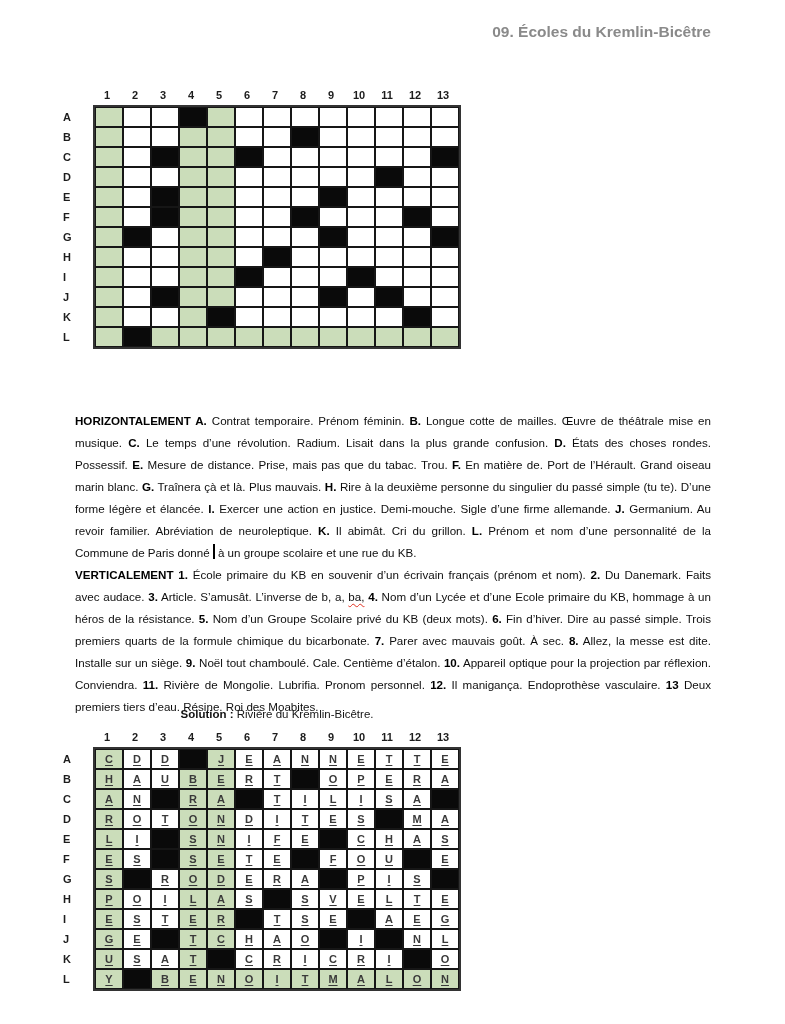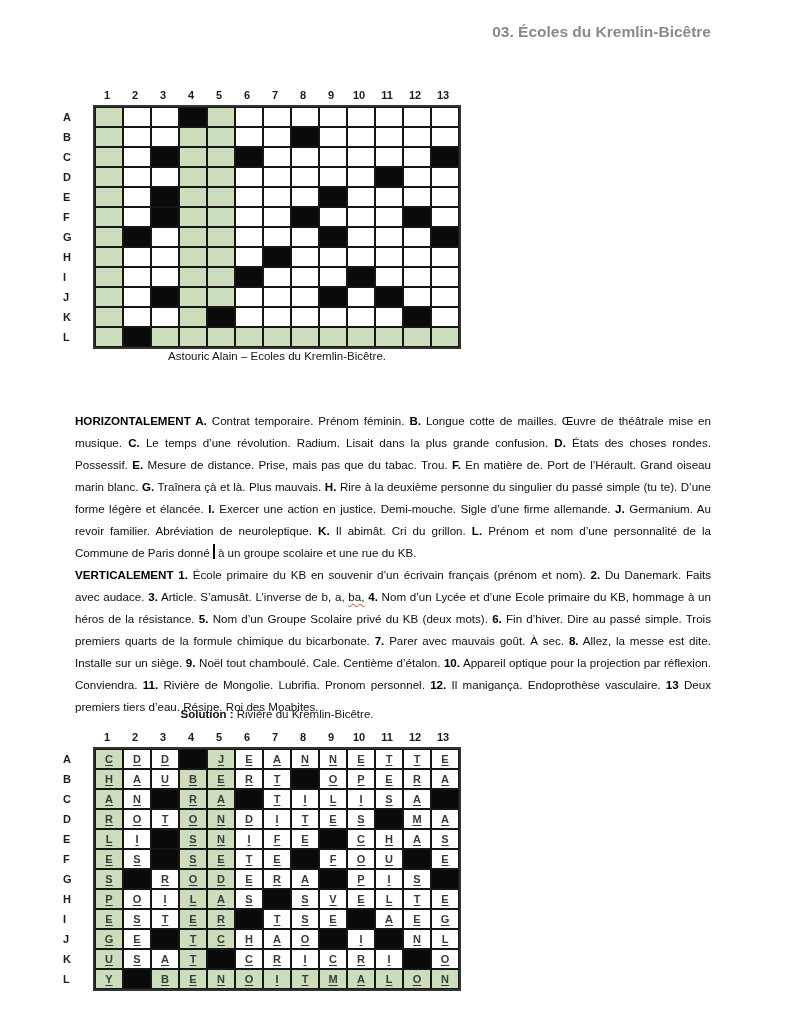--- a/index.html
+++ b/index.html
@@ -59,21 +59,21 @@
     text-decoration-color:#e03020;text-decoration-thickness:1px;text-underline-offset:2px;
   }
   .caret{
     display:inline-block;width:0;height:15px;border-left:2px solid #000;
     vertical-align:text-bottom;margin-left:3px;
   }
 </style>
 </head>
 <body>
 
-<div class="page-title">03. Écoles du Kremlin-Bicêtre</div>
+<div class="page-title">09. Écoles du Kremlin-Bicêtre</div>
 
 <div class="xw" id="grid1">
   <div>
       <div class="xw-head">
         <div class="xw-corner"></div>
         <div class="xw-num">1</div>
         <div class="xw-num">2</div>
         <div class="xw-num">3</div>
         <div class="xw-num">4</div>
         <div class="xw-num">5</div>
@@ -254,21 +254,20 @@
           <div class="cell green"></div>
           <div class="cell green"></div>
           <div class="cell green"></div>
           <div class="cell green"></div>
           <div class="cell green"></div>
           <div class="cell green"></div>
           <div class="cell green"></div>
         </div>
       </div>
     </div>
-  <div class="xw-caption-bottom">Astouric Alain – Ecoles du Kremlin-Bicêtre.</div>
 </div>
 
 <p class="clues" id="clues-h"><b>HORIZONTALEMENT A.</b><span> Contrat temporaire. Prénom féminin. </span><b>B.</b><span> Longue cotte de mailles. Œuvre de théâtrale mise en musique. </span><b>C.</b><span> Le temps d’une révolution. Radium. Lisait dans la plus grande confusion. </span><b>D.</b><span> États des choses rondes. Possessif. </span><b>E.</b><span> Mesure de distance. Prise, mais pas que du tabac. Trou. </span><b>F.</b><span> En matière de. Port de l’Hérault. Grand oiseau marin blanc. </span><b>G.</b><span> Traînera çà et là. Plus mauvais. </span><b>H.</b><span> Rire à la deuxième personne du singulier du passé simple (tu te). D’une forme légère et élancée. </span><b>I.</b><span> Exercer une action en justice. Demi-mouche. Sigle d’une firme allemande. </span><b>J.</b><span> Germanium. Au revoir familier. Abréviation de neuroleptique. </span><b>K.</b><span> Il abimât. Cri du grillon. </span><b>L.</b><span> Prénom et nom d’une personnalité de la Commune de Paris donné</span><span class="caret"></span><span> à un groupe scolaire et une rue du KB.</span></p>
 
 <p class="clues" id="clues-v"><b>VERTICALEMENT 1.</b><span> École primaire du KB en souvenir d’un écrivain français (prénom et nom). </span><b>2.</b><span> Du Danemark. Faits avec audace. </span><b>3.</b><span> Article. S’amusât. L’inverse de b, a, </span><span class="squiggle">ba,</span><b> 4.</b><span> Nom d’un Lycée et d’une Ecole primaire du KB, hommage à un héros de la résistance. </span><b>5.</b><span> Nom d’un Groupe Scolaire privé du KB (deux mots). </span><b>6.</b><span> Fin d’hiver. Dire au passé simple. Trois premiers quarts de la formule chimique du bicarbonate. </span><b>7.</b><span> Parer avec mauvais goût. À sec. </span><b>8.</b><span> Allez, la messe est dite. Installe sur un siège. </span><b>9.</b><span> Noël tout chamboulé. Cale. Centième d’étalon. </span><b>10.</b><span> Appareil optique pour la projection par réflexion. Conviendra. </span><b>11.</b><span> Rivière de Mongolie. Lubrifia. Pronom personnel. </span><b>12.</b><span> Il manigança. Endoprothèse vasculaire. </span><b>13</b><span> Deux premiers tiers d’eau. Résine. Roi des Moabites.</span></p>
 
 <div class="xw" id="grid2">
   <div class="xw-caption-top"><b>Solution :</b><span> Rivière du Kremlin-Bicêtre.</span></div>
   <div>
       <div class="xw-head">

